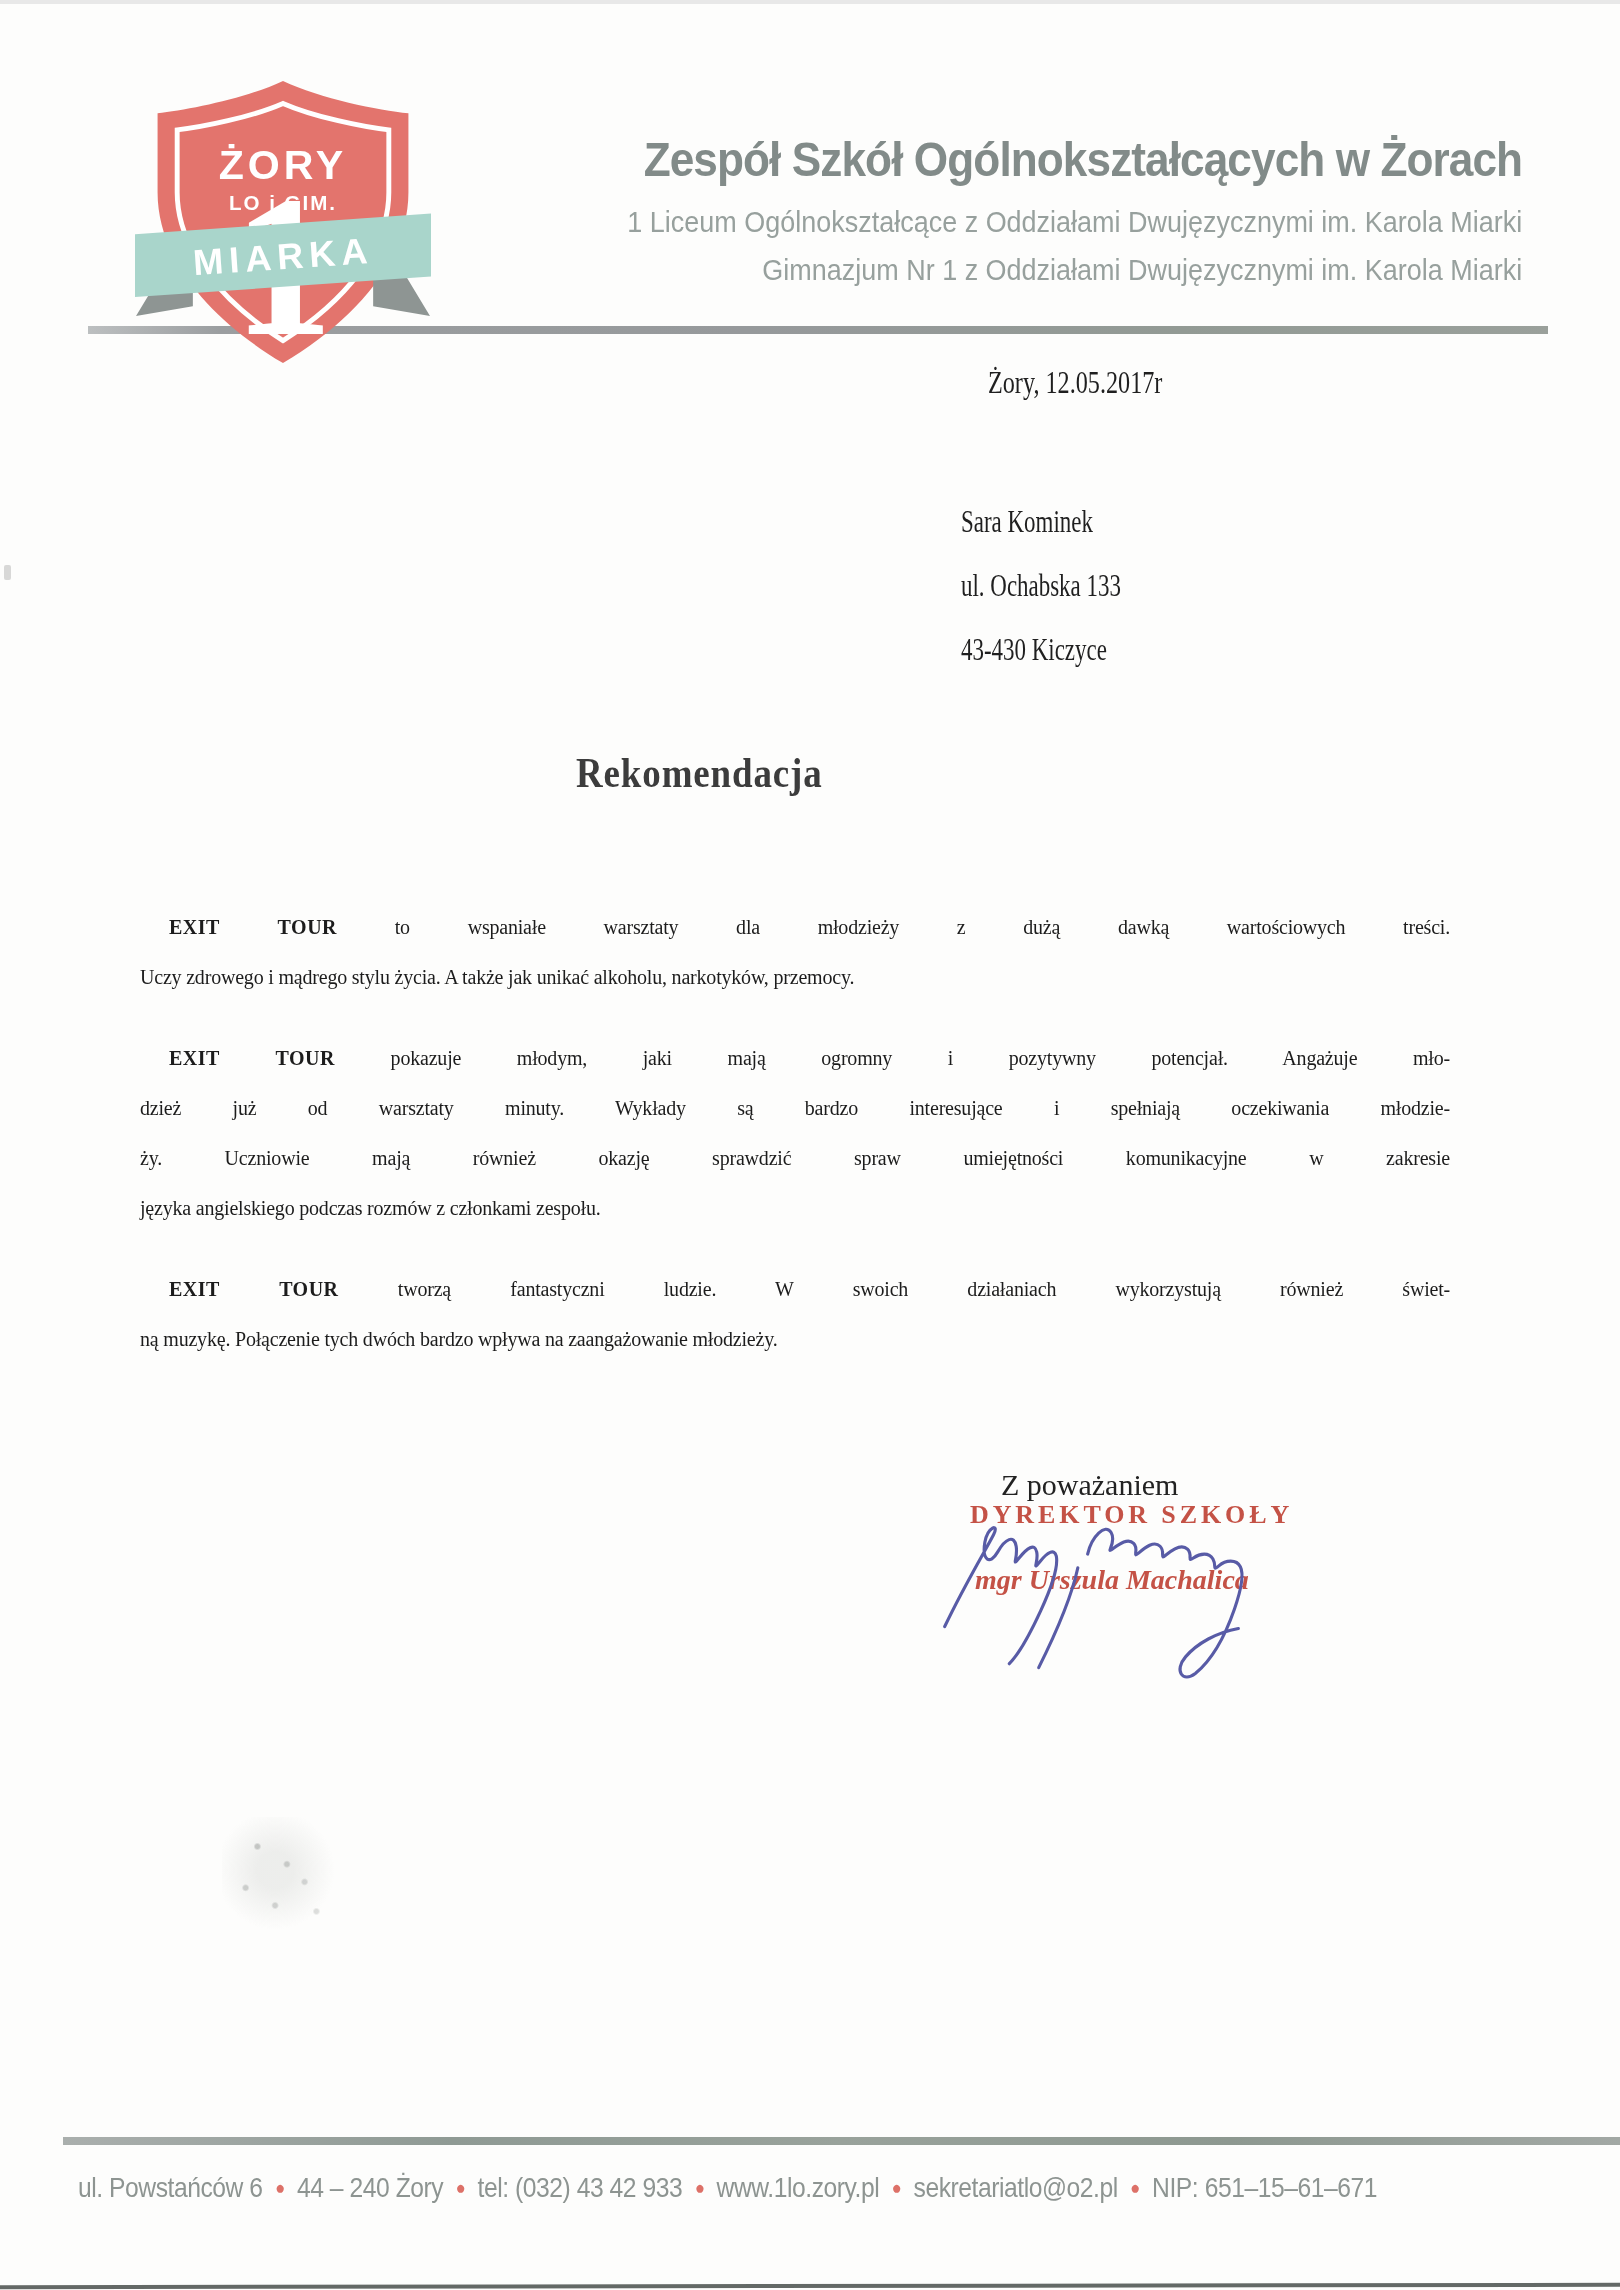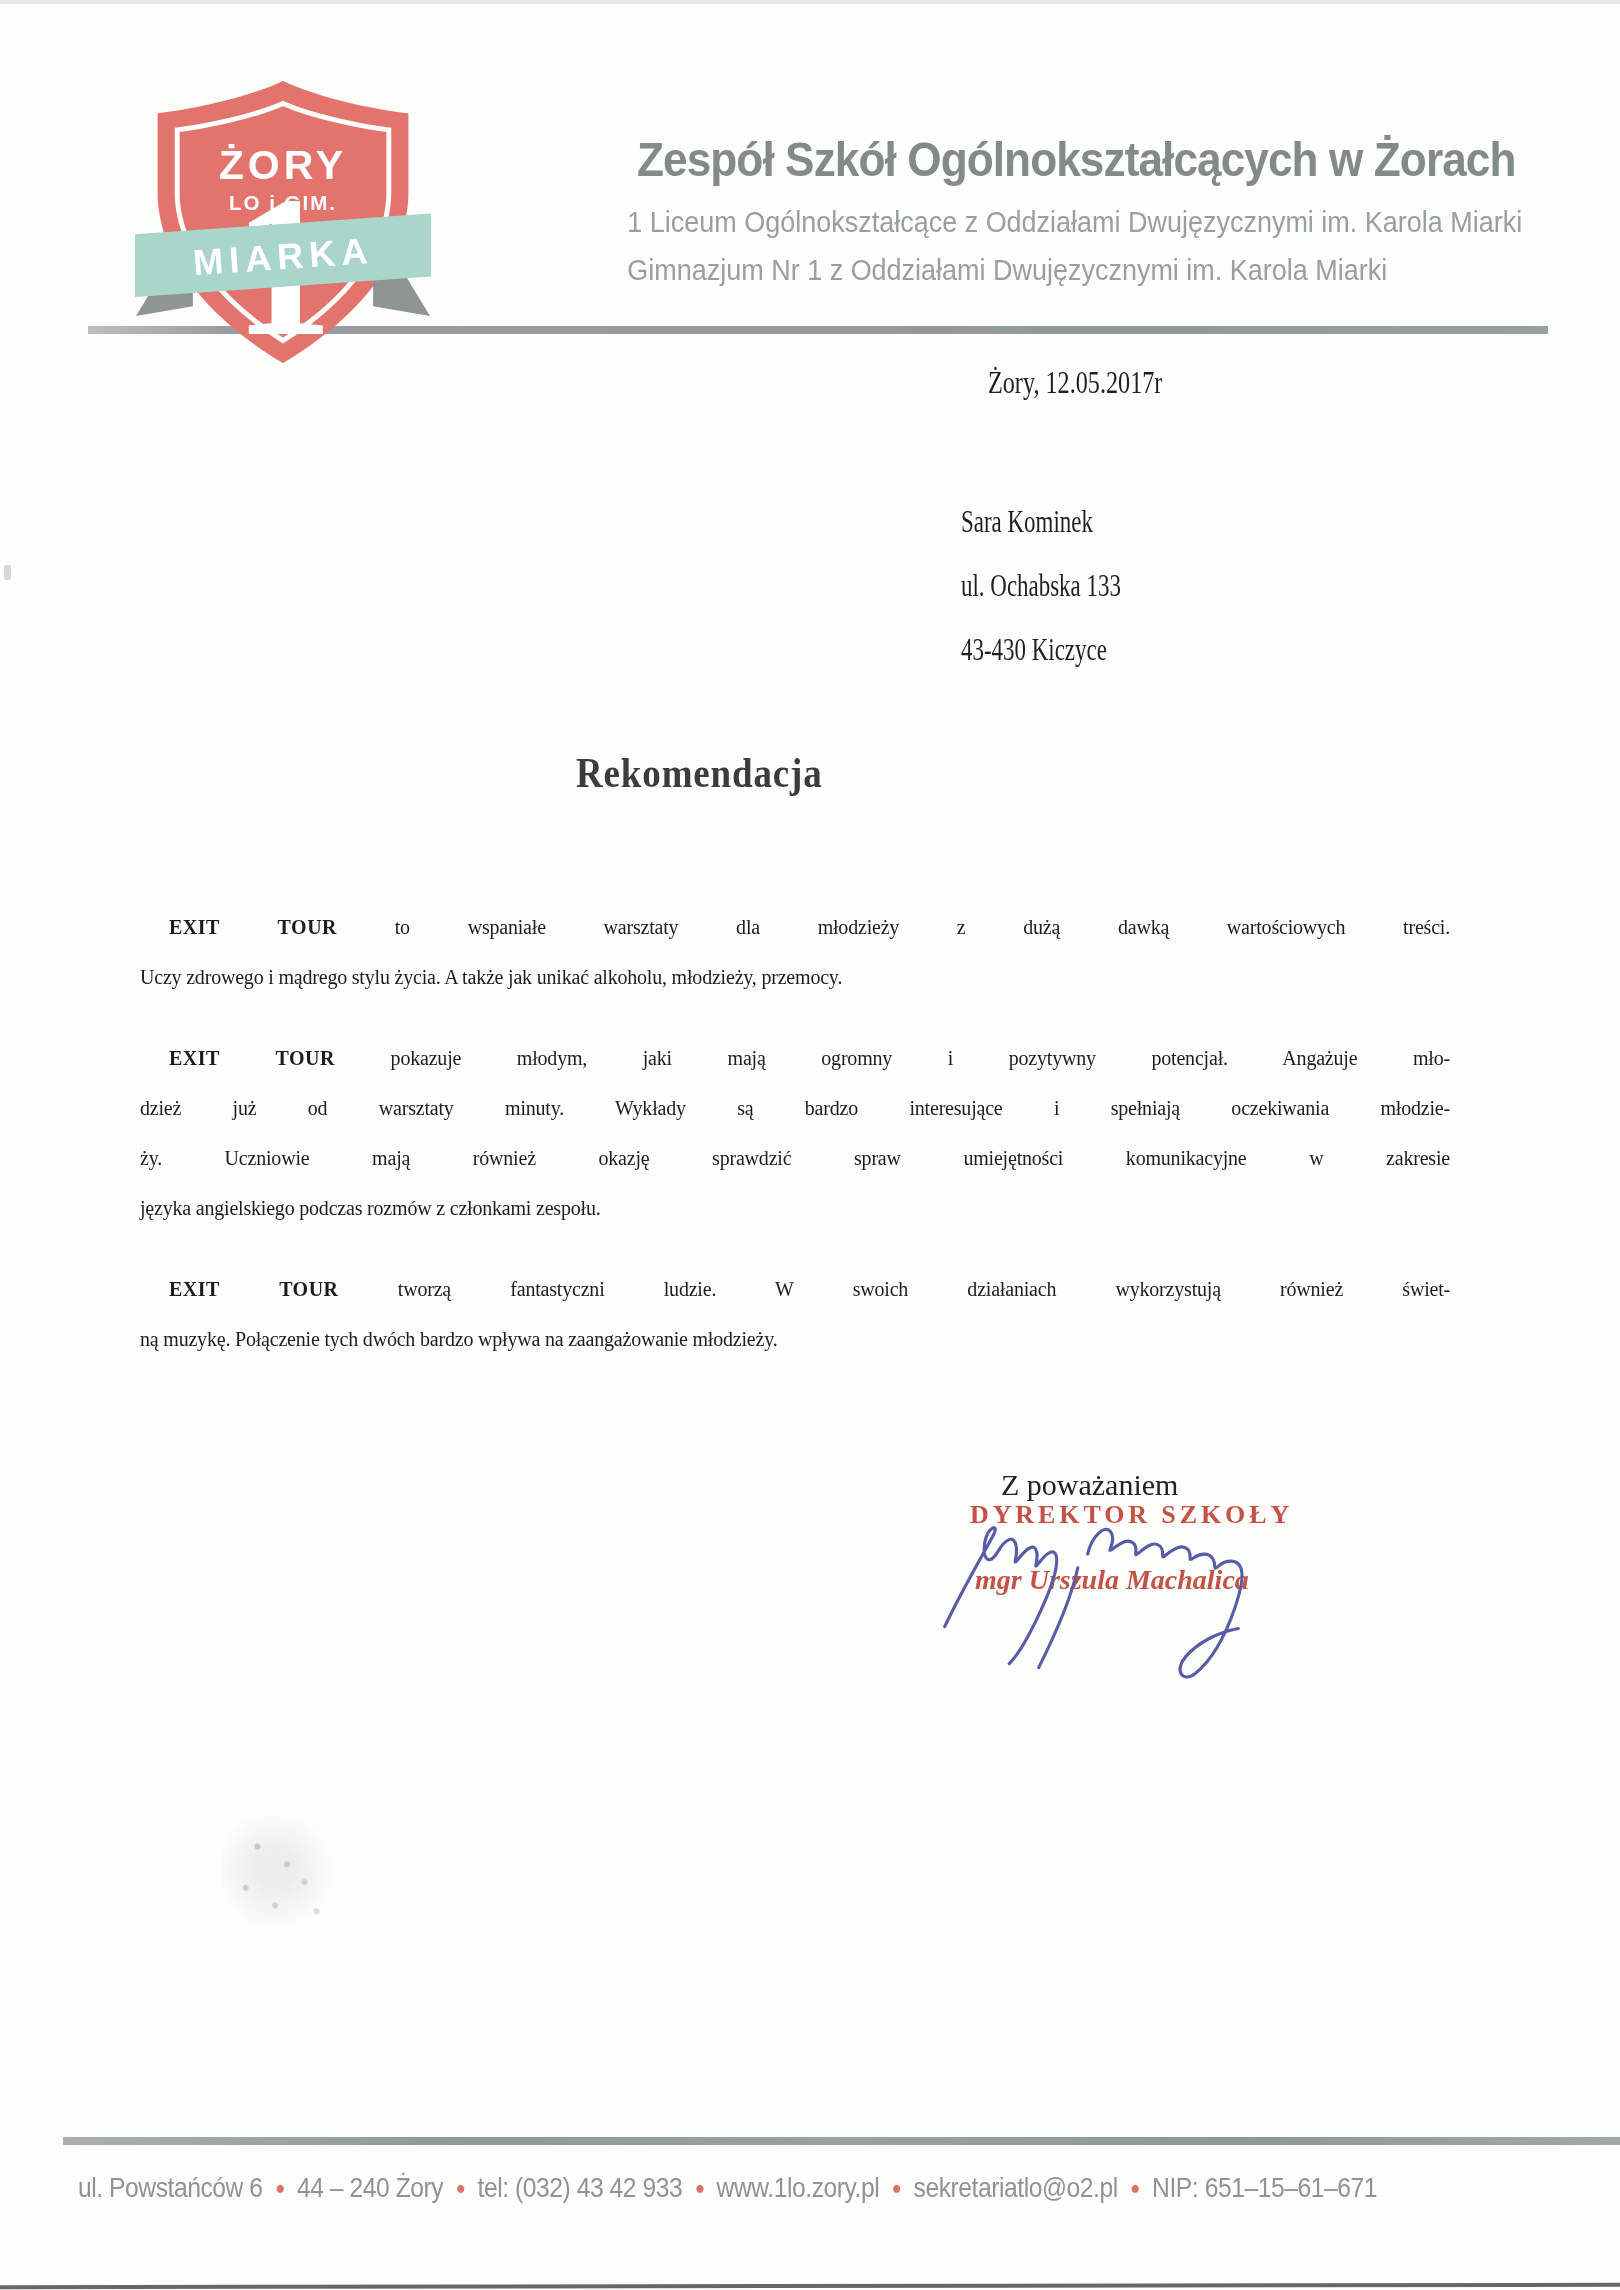--- a/index.html
+++ b/index.html
@@ -12,21 +12,21 @@
     font-family:"Liberation Serif", serif;
     color:#1d1d1d;
   }
   
   .logo-svg{position:absolute;left:135px;top:73px;width:296px;height:292px;}
   .header-rule{
     position:absolute;left:88px;top:322px;width:1460px;height:7.8px;
     background:linear-gradient(90deg,#bcbfc0 0%,#9b9ea0 9%,#96999b 45%,#929a94 75%,#9aa09b 100%);
   }
   .header-text{
-    position:absolute;right:98px;top:125px;
+    position:absolute;right:98px;top:125px;text-align:right;
     font-family:"Liberation Sans", sans-serif;
   }
   .school-name{
     font-size:48px;font-weight:bold;color:#828b89;letter-spacing:-1px;
     transform:scaleX(.92);transform-origin:100% 50%;
     line-height:61px;margin-bottom:7.8px;white-space:nowrap;
   }
   .subtitle{
     font-size:29px;color:#97a09d;line-height:48px;white-space:nowrap;
     transform:scaleX(.93);transform-origin:100% 50%;
@@ -144,21 +144,21 @@
     <div>ul. Ochabska 133</div>
     <div>43-430 Kiczyce</div>
   </div>
 
   <h1 class="letter-title">Rekomendacja</h1>
 
   <div class="letter-body">
 
     <p class="para">
       <span class="line j indent"><b class="lead">EXIT TOUR</b><span> to wspaniałe warsztaty dla młodzieży z dużą dawką wartościowych treści.</span></span>
-      <span class="line"><span>Uczy zdrowego i mądrego stylu życia. A także jak unikać alkoholu, młodzieży, przemocy.</span></span>
+      <span class="line"><span>Uczy zdrowego i mądrego stylu życia. A także jak unikać alkoholu, narkotyków, przemocy.</span></span>
     </p>
 
     <p class="para">
       <span class="line j indent"><b class="lead">EXIT TOUR</b><span> pokazuje młodym, jaki mają ogromny i pozytywny potencjał. Angażuje mło-</span></span>
       <span class="line j"><span>dzież już od warsztaty minuty. Wykłady są bardzo interesujące i spełniają oczekiwania młodzie-</span></span>
       <span class="line j"><span>ży. Uczniowie mają również okazję sprawdzić spraw umiejętności komunikacyjne w zakresie</span></span>
       <span class="line"><span>języka angielskiego podczas rozmów z członkami zespołu.</span></span>
     </p>
 
     <p class="para">

